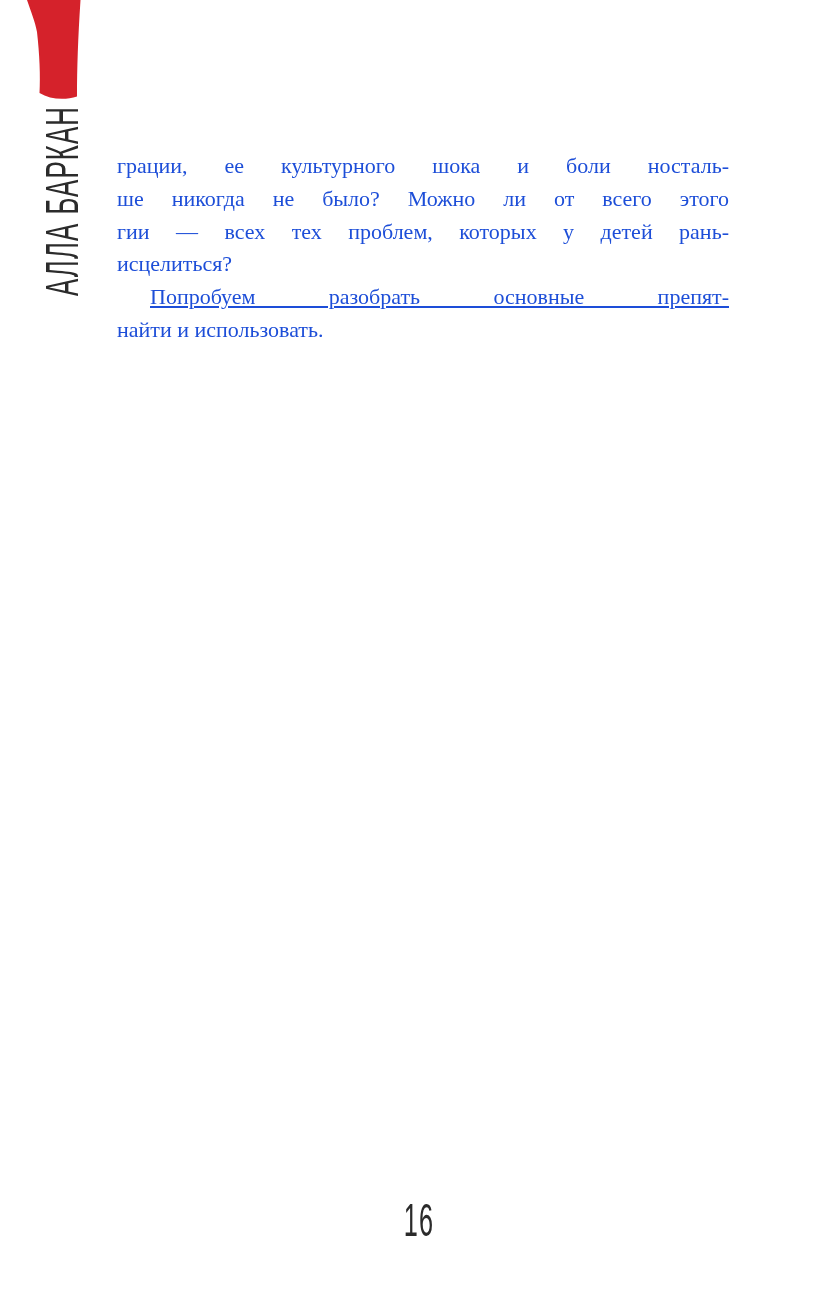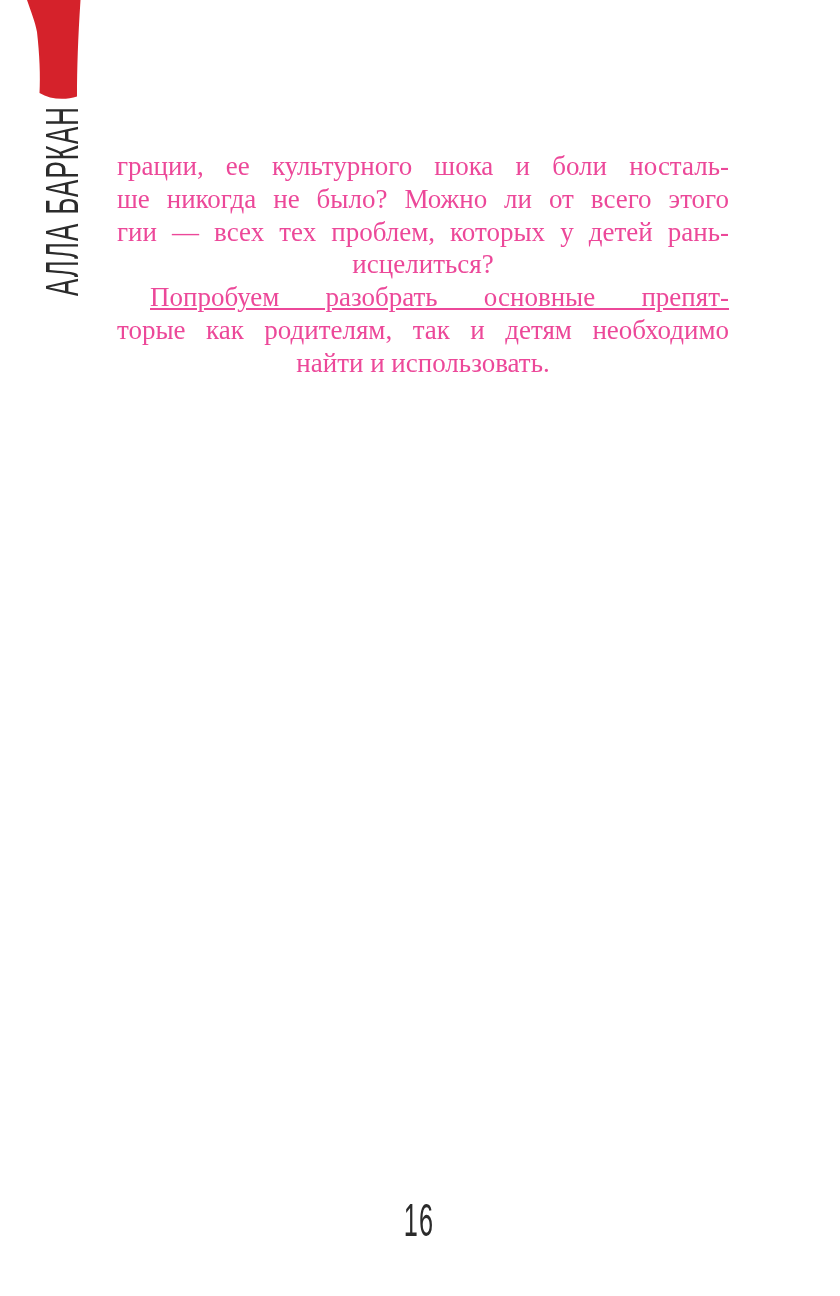--- a/index.html
+++ b/index.html
@@ -37,27 +37,27 @@
     letter-spacing: 2px;
     color: #2b2b2b;
     transform: translate(-50%, -50%) rotate(-90deg) scaleX(0.55);
   }
   
   .text-block {
     position: absolute;
     left: 117px;
     top: 150px;
     width: 612px;
-    font-size: 27px;
+    font-size: 22px;
     line-height: 32.8px;
-    color: #ec4899;
+    color: #1d4ed8;
   }
   .line {
     width: 100%;
-    text-align: center;
+    text-align: left;
   }
   .line.justify {
     text-align: justify;
     text-align-last: justify;
   }
   .line.indent {
     padding-left: 33px;
     text-decoration: underline;
   }
   
@@ -88,19 +88,18 @@
   </svg>
 
   <div class="author-vertical">АЛЛА БАРКАН</div>
 
   <div class="text-block">
     <div class="line justify">грации, ее культурного шока и боли носталь-</div>
     <div class="line justify">ше никогда не было? Можно ли от всего этого</div>
     <div class="line justify">гии — всех тех проблем, которых у детей рань-</div>
     <div class="line">исцелиться?</div>
     <div class="line justify indent">Попробуем разобрать основные препят-</div>
-    <div class="line justify">торые как родителям, так и детям необходимо</div>
     <div class="line">найти и использовать.</div>
   </div>
 
   <div class="page-number">16</div>
 
 </div>
 
 </body></html>

